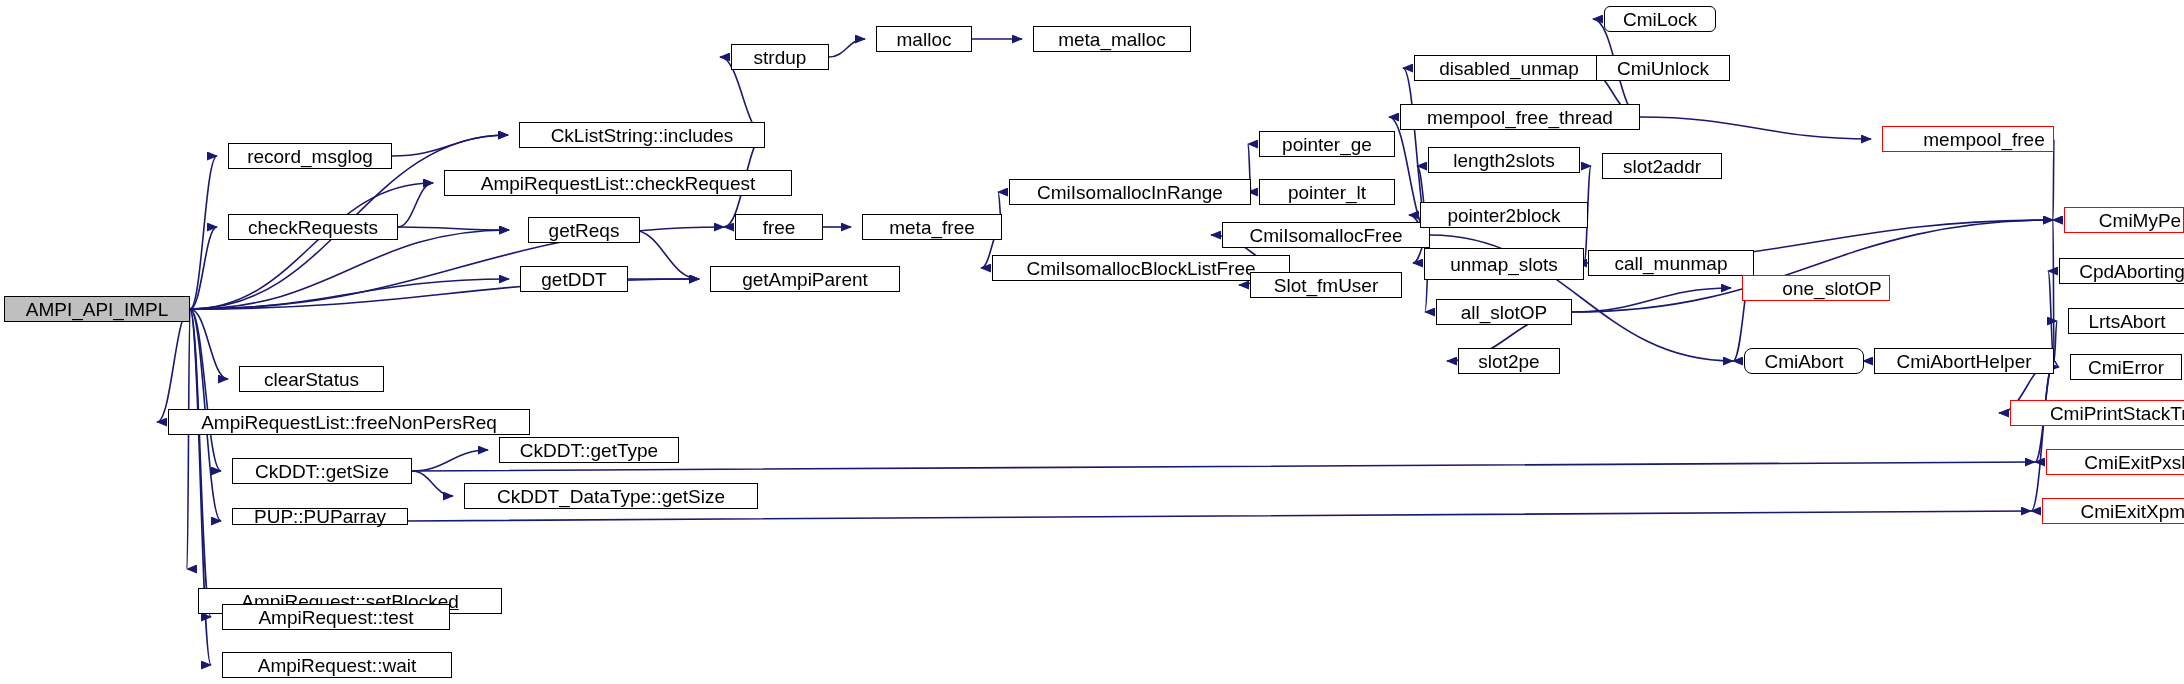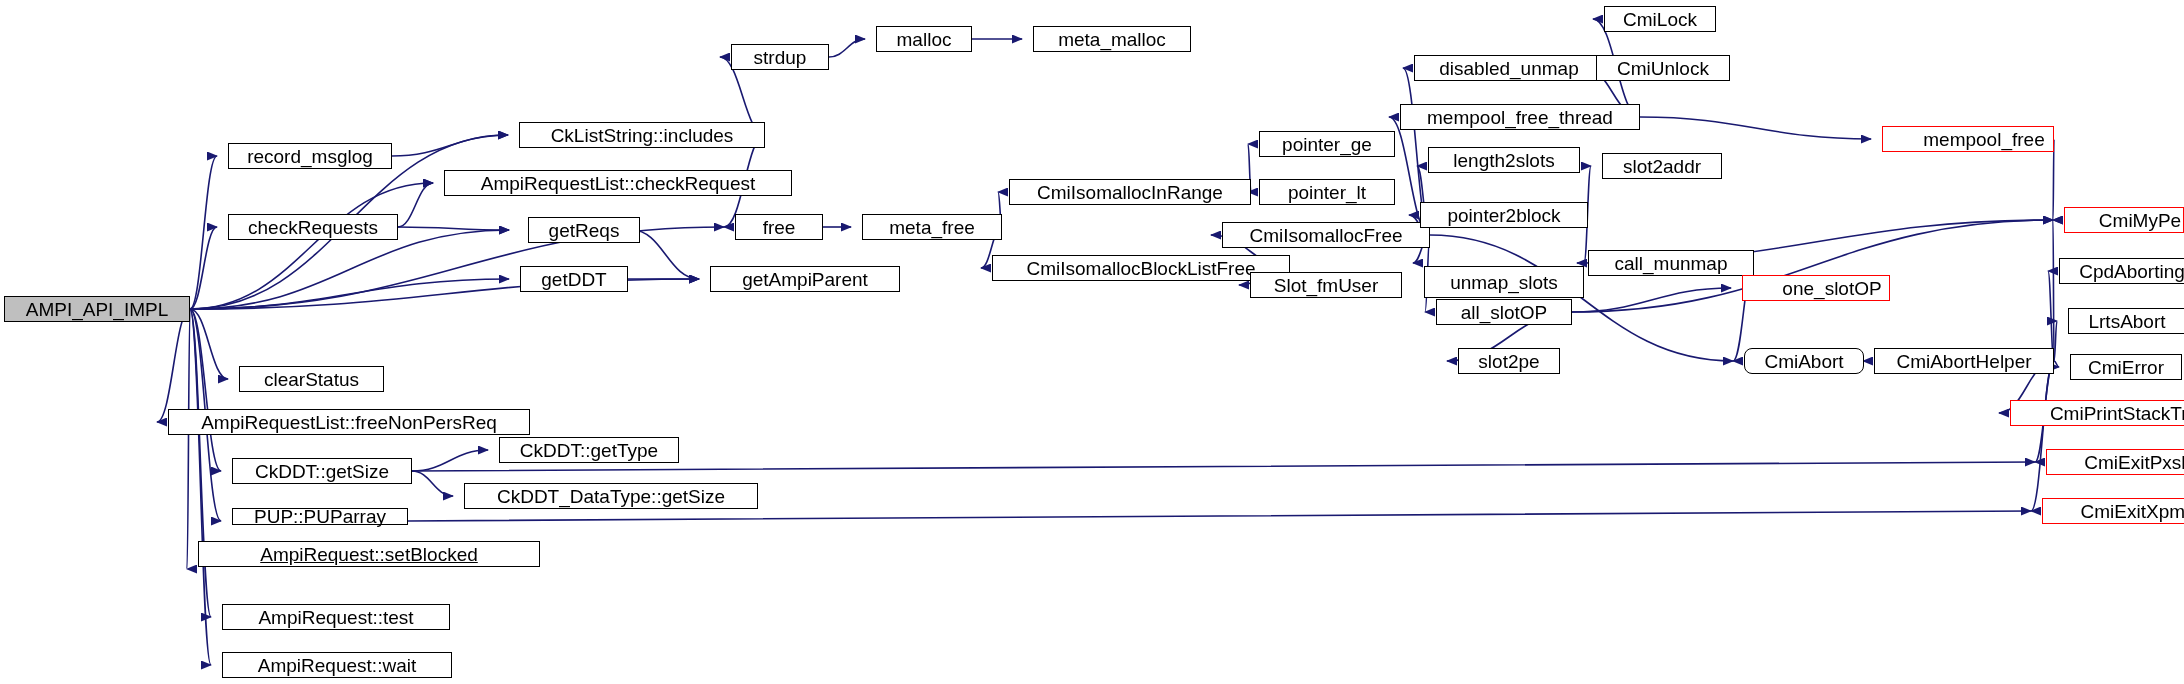--- a/index.html
+++ b/index.html
@@ -101,21 +101,21 @@
     </div>
     <div class="node" style="left: 168px; top: 409px; width: 362px; height: 26px;">
       <span class="nlabel">AmpiRequestList::freeNonPersReq</span>
     </div>
     <div class="node" style="left: 232px; top: 458px; width: 180px; height: 26px;">
       <span class="nlabel">CkDDT::getSize</span>
     </div>
     <div class="node" style="left: 232px; top: 508px; width: 176px; height: 17px;">
       <span class="nlabel">PUP::PUParray</span>
     </div>
-    <div class="node" style="left: 198px; top: 541px; width: 342px; height: 26px; text-decoration: underline;">
+    <div class="node" style="left: 198px; top: 588px; width: 304px; height: 26px; text-decoration: underline;">
       <span class="nlabel">AmpiRequest::setBlocked</span>
     </div>
     <div class="node" style="left: 222px; top: 604px; width: 228px; height: 26px;">
       <span class="nlabel">AmpiRequest::test</span>
     </div>
     <div class="node" style="left: 222px; top: 652px; width: 230px; height: 26px;">
       <span class="nlabel">AmpiRequest::wait</span>
     </div>
     <div class="node" style="left: 519px; top: 122px; width: 246px; height: 26px;">
       <span class="nlabel">CkListString::includes</span>
@@ -176,30 +176,30 @@
     </div>
     <div class="node" style="left: 1400px; top: 104px; width: 240px; height: 26px;">
       <span class="nlabel">mempool_free_thread</span>
     </div>
     <div class="node" style="left: 1428px; top: 147px; width: 152px; height: 26px;">
       <span class="nlabel">length2slots</span>
     </div>
     <div class="node" style="left: 1420px; top: 202px; width: 168px; height: 26px;">
       <span class="nlabel">pointer2block</span>
     </div>
-    <div class="node" style="left: 1424px; top: 266px; width: 160px; height: 32px;">
+    <div class="node" style="left: 1424px; top: 248px; width: 160px; height: 32px;">
       <span class="nlabel">unmap_slots</span>
     </div>
     <div class="node" style="left: 1436px; top: 299px; width: 136px; height: 26px;">
       <span class="nlabel">all_slotOP</span>
     </div>
     <div class="node" style="left: 1458px; top: 348px; width: 102px; height: 26px;">
       <span class="nlabel">slot2pe</span>
     </div>
-    <div class="node" style="left: 1604px; top: 6px; width: 112px; height: 26px;">
+    <div class="node" style="left: 1604px; top: 6px; width: 112px; height: 26px; border-radius: 6px;">
       <span class="nlabel">CmiLock</span>
     </div>
     <div class="node" style="left: 1596px; top: 55px; width: 134px; height: 26px;">
       <span class="nlabel">CmiUnlock</span>
     </div>
     <div class="node" style="left: 1602px; top: 153px; width: 120px; height: 26px;">
       <span class="nlabel">slot2addr</span>
     </div>
     <div class="node" style="left: 1588px; top: 250px; width: 166px; height: 26px;">
       <span class="nlabel">call_munmap</span>

